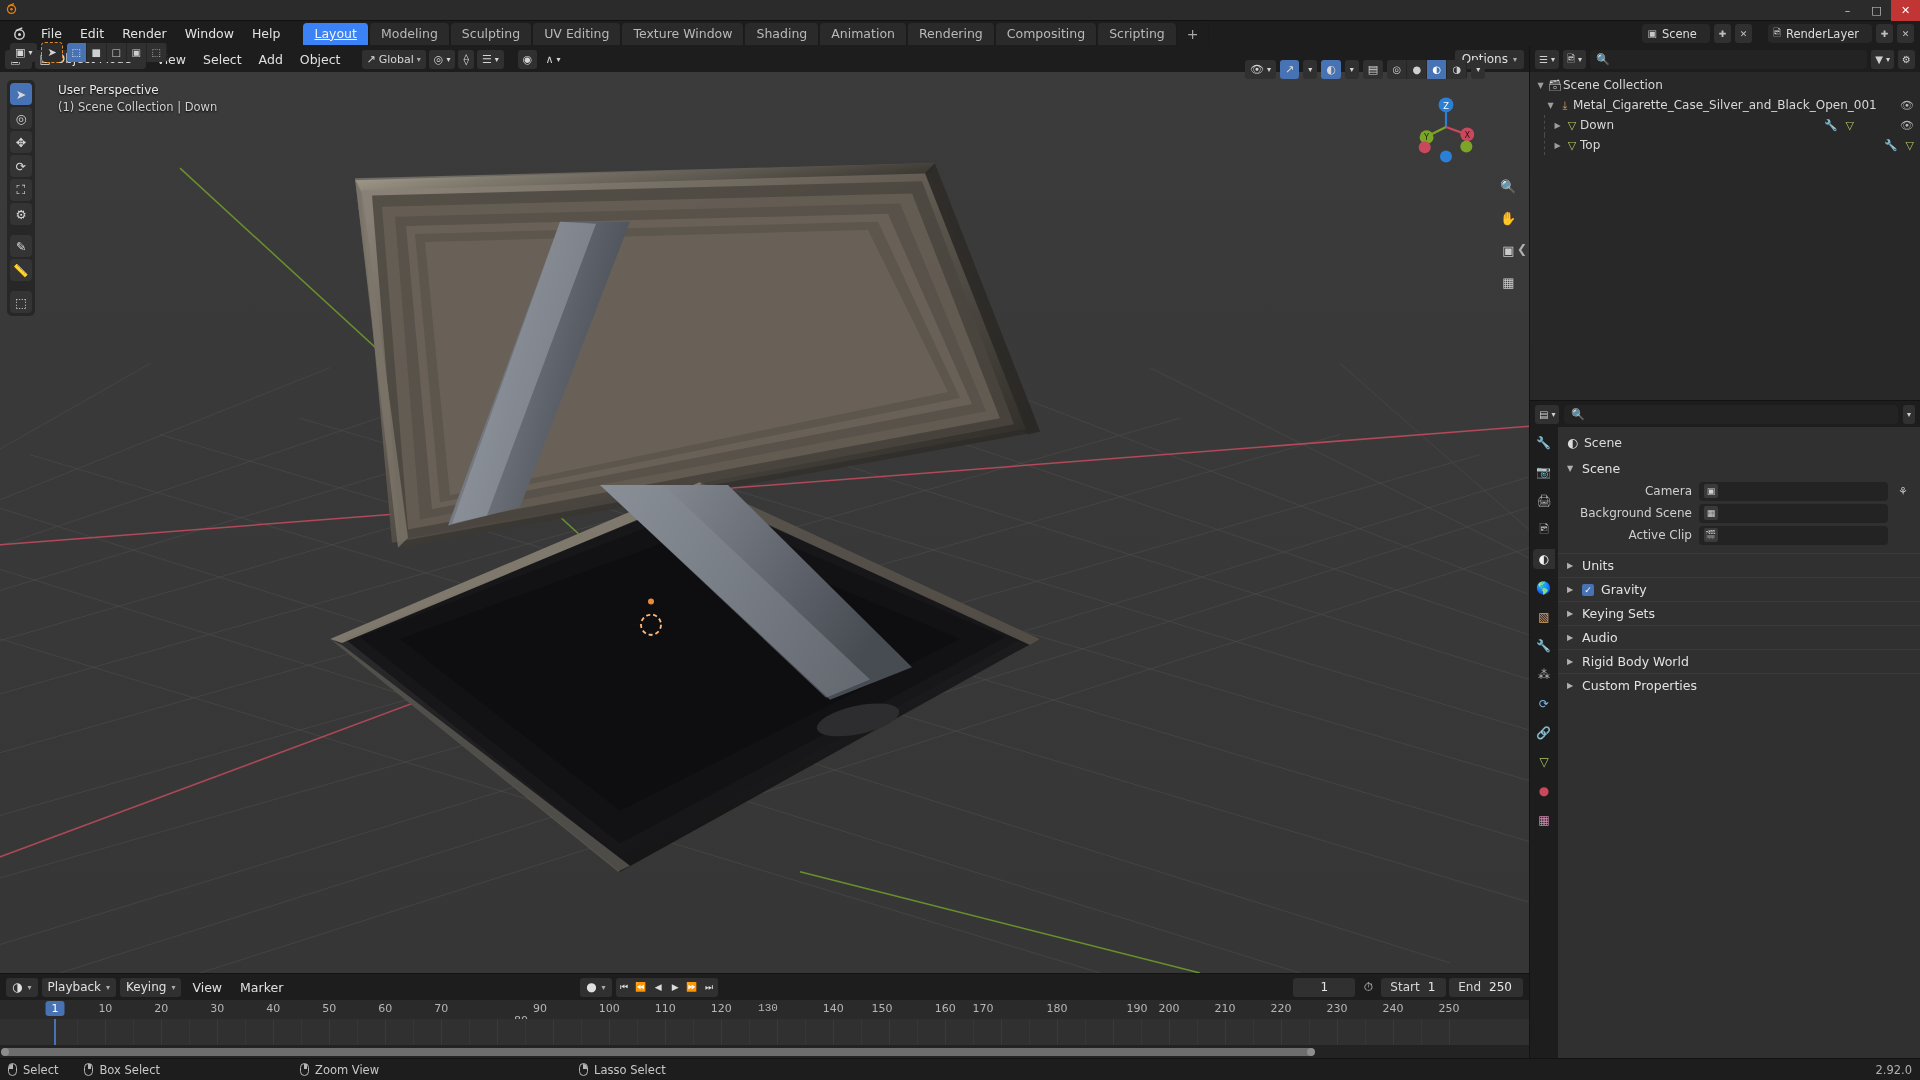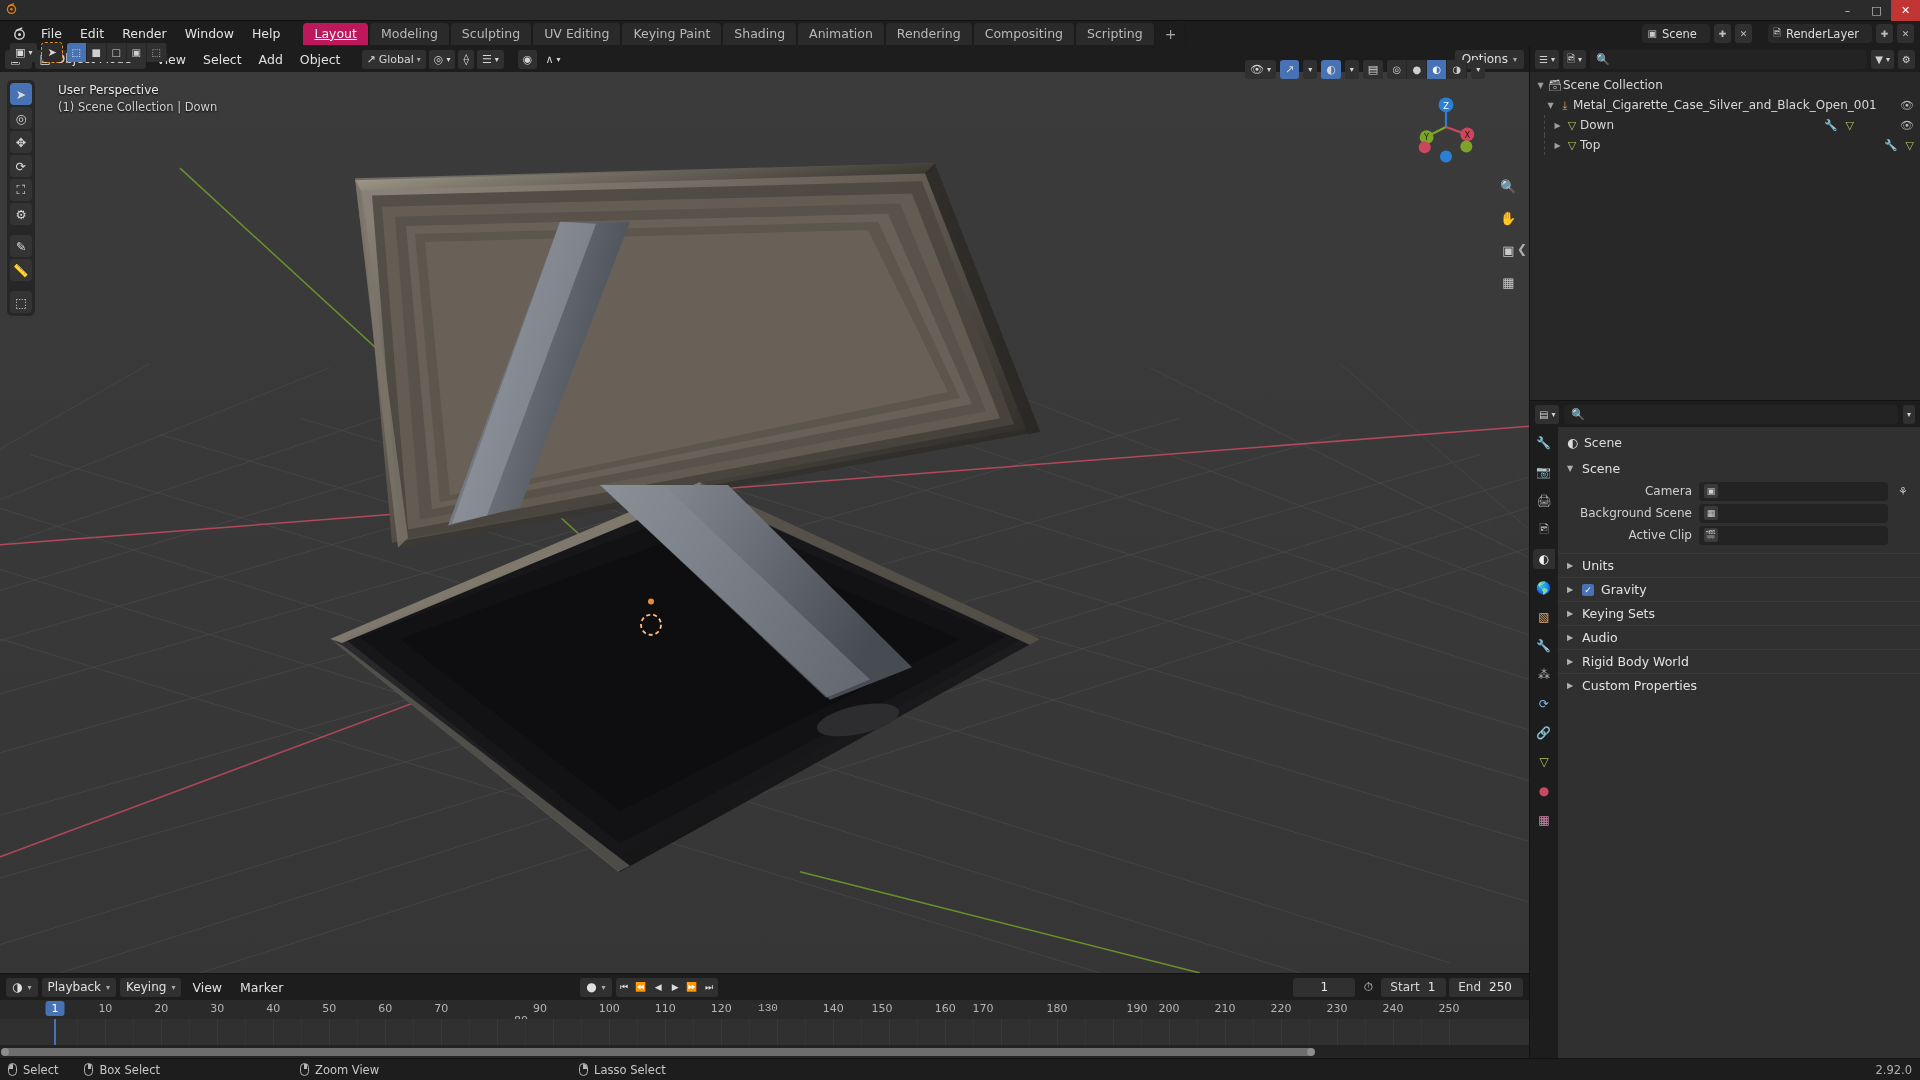--- a/index.html
+++ b/index.html
@@ -31,21 +31,21 @@
     padding-left: 6px; gap: 0px;
   }
   .blender-logo { width: 26px; display:flex; align-items:center; justify-content:center; }
   .menu-item { padding: 3px 9px; font-size: 12.5px; color: #e2e2e2; border-radius: 3px; }
   .ws-tabs { display: flex; align-items: center; margin-left: 14px; gap: 1px; height: 25px; }
   .ws-tab {
     padding: 4px 11px 5px; font-size: 12.5px; color: #b9b9b9;
     background: #2a2a2a; border-radius: 4px 4px 0 0; height: 22px;
     display: flex; align-items: center; border-right: 1px solid #1a1a1a;
   }
-  .ws-tab.active { background: #be185d; color: #f2f2f2; text-decoration: underline; }
+  .ws-tab.active { background: #3b82f6; color: #f2f2f2; text-decoration: underline; }
   .ws-tab.plus { background: transparent; color: #a8a8a8; padding: 4px 9px; font-size: 14px; }
   .menubar-right { margin-left: auto; display: flex; align-items: center; gap: 4px; padding-right: 6px; }
   .scene-chip {
     display: flex; align-items: center; background: #282828; border-radius: 4px; height: 19px;
     padding: 0 3px; gap: 3px;
   }
   .scene-chip .ic { font-size: 10px; color: #c8c8c8; padding: 0 2px; }
   .scene-chip .nm { font-size: 11.5px; color: #dcdcdc; padding-right: 10px; }
   .chipbtn { width: 17px; height: 19px; background: #303030; border-radius: 3px;
     display:flex; align-items:center; justify-content:center; font-size: 9px; color:#c0c0c0;}
@@ -220,21 +220,21 @@
     <div class="menu-item">Edit</div>
     <div class="menu-item">Render</div>
     <div class="menu-item">Window</div>
     <div class="menu-item">Help</div>
 
     <div class="ws-tabs">
       <div class="ws-tab active">Layout</div>
       <div class="ws-tab">Modeling</div>
       <div class="ws-tab">Sculpting</div>
       <div class="ws-tab">UV Editing</div>
-      <div class="ws-tab">Keying Paint</div>
+      <div class="ws-tab">Texture Window</div>
       <div class="ws-tab">Shading</div>
       <div class="ws-tab">Animation</div>
       <div class="ws-tab">Rendering</div>
       <div class="ws-tab">Compositing</div>
       <div class="ws-tab">Scripting</div>
       <div class="ws-tab plus">+</div>
     </div>
 
     <div class="menubar-right">
       <div class="scene-chip">

